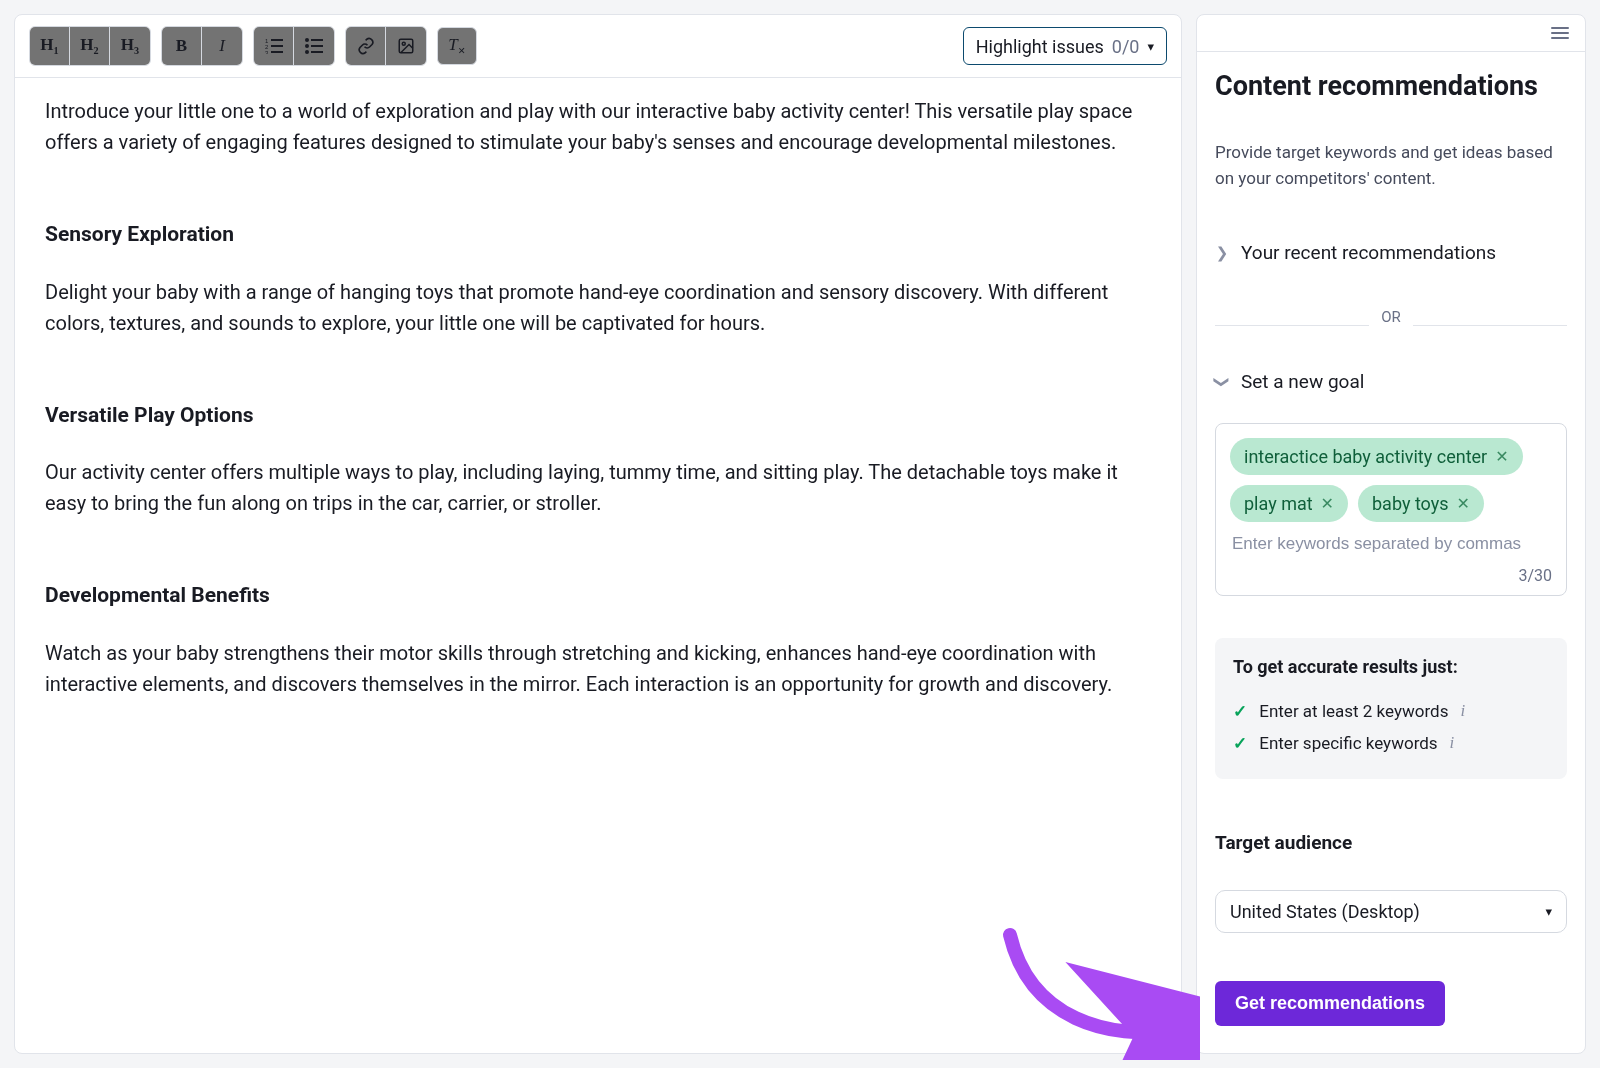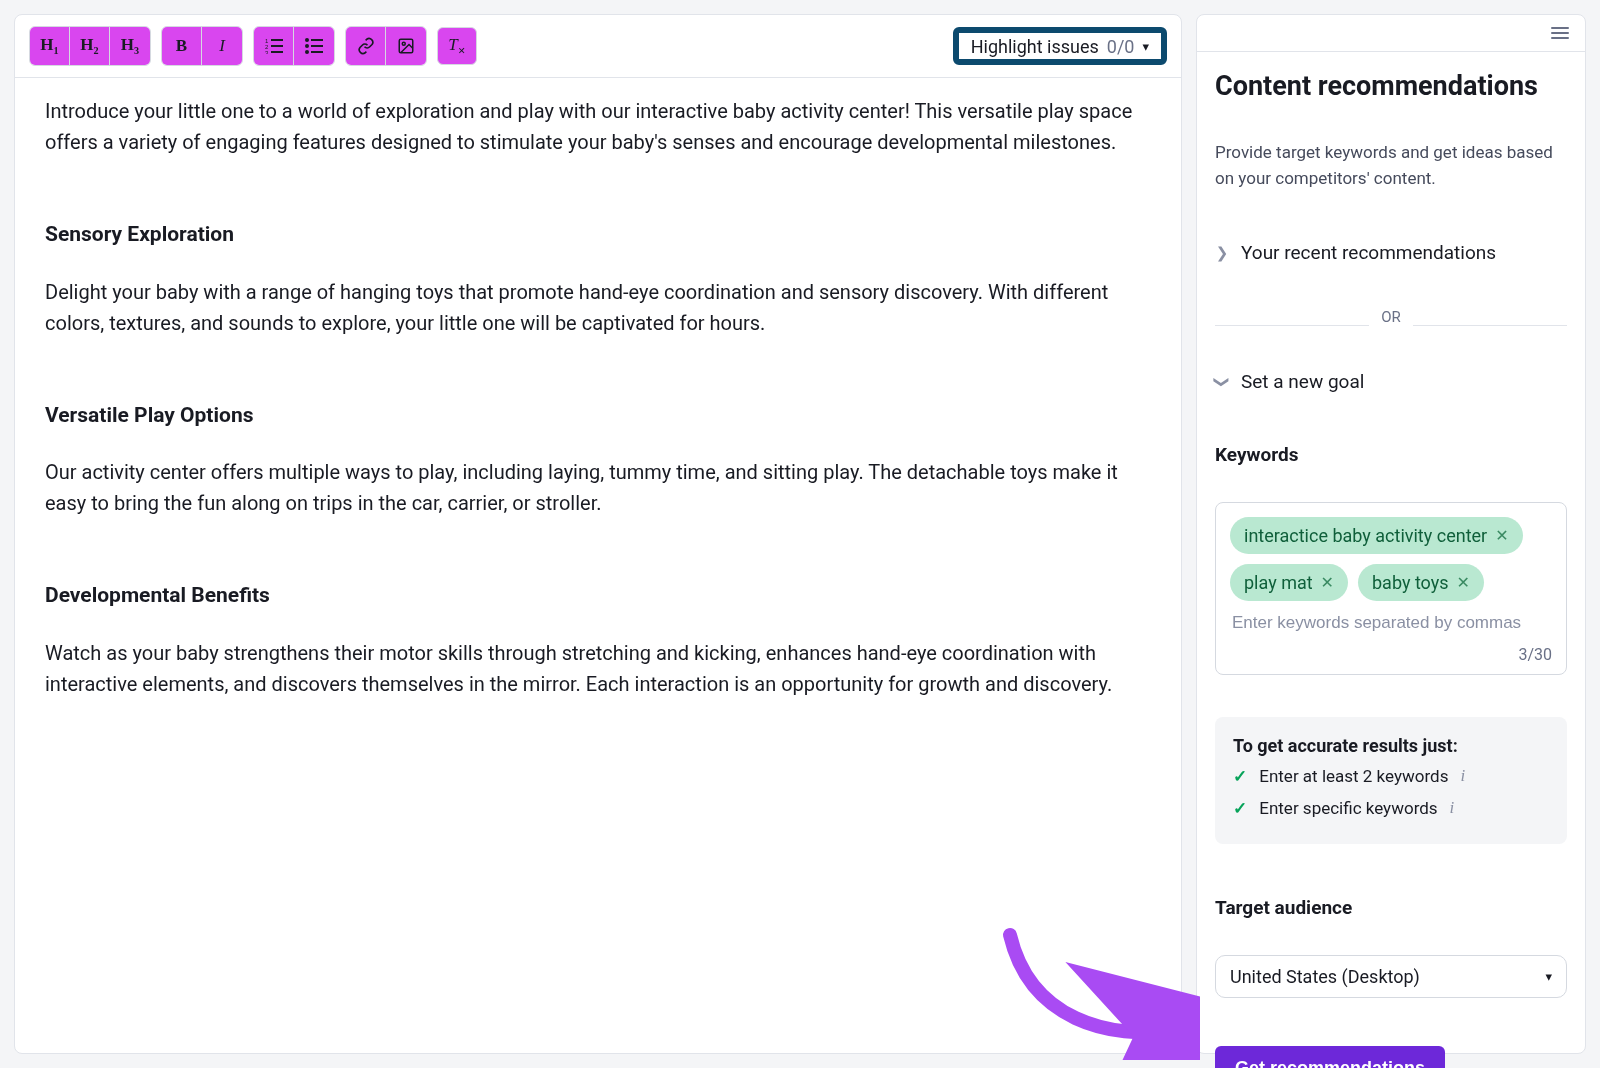--- a/index.html
+++ b/index.html
@@ -34,21 +34,21 @@
     border-bottom: 1px solid #e1e4ea;
   }
   .tool-group {
     display: flex;
     gap: 0;
     border: 1px solid #d5d9e0;
     border-radius: 6px;
     overflow: hidden;
   }
   .tool-btn {
-    background: #d946ef;
+    background: #737373;
     border: none;
     border-right: 1px solid #d5d9e0;
     padding: 7px 10px;
     cursor: pointer;
     font-size: 17px;
     color: #191b23;
     display: flex;
     align-items: center;
     justify-content: center;
     min-width: 40px;
@@ -59,21 +59,21 @@
     border: 1px solid #d5d9e0;
     border-radius: 6px;
   }
   .h-icon { font-family: Georgia, serif; font-weight: 700; }
   .h-icon sub { font-size: 0.6em; vertical-align: sub; }
   .spacer { flex: 1; }
   .hl-issues {
     display: flex;
     align-items: center;
     gap: 8px;
-    border: 6px solid #0c4a6e;
+    border: 1px solid #0c4a6e;
     border-radius: 6px;
     padding: 7px 12px;
     font-size: 18px;
     cursor: pointer;
     height: 38px;
   }
   .hl-count { color: #697086; }
   .chev { font-size: 13px; color: #191b23; }
   .editor-body {
     padding: 18px 30px 30px 30px;
@@ -142,21 +142,21 @@
     border:none; outline:none; font-size:17px;
     padding: 12px 2px 6px; width:100%;
     color:#191b23;
   }
   .kw-input::placeholder { color:#8a90a3; }
   .kw-count { align-self:flex-end; color:#697086; font-size:16px; margin-top:6px; }
   .tips {
     background:#f4f5f7; border-radius:8px;
     padding: 18px 18px 14px; margin-top: 18px;
   }
-  .tips-h { font-weight:700; font-size:18px; margin-bottom: 10px; }
+  .tips-h { font-weight:700; font-size:18px; margin-bottom: 24px; }
   .tip-row { display:flex; align-items:center; gap:12px; font-size:17px; color:#191b23; margin-bottom:12px; }
   .tip-chk { color:#07a35a; font-weight:700; font-size:17px; }
   .tip-info { color:#8a90a3; font-style:italic; font-family:Georgia,serif; cursor:help; }
   .aud-label { font-size:19px; font-weight:700; margin: 28px 0 12px; }
   .aud-select {
     border:1px solid #d5d9e0; border-radius:10px;
     padding: 10px 14px; font-size:18px;
     display:flex; justify-content:space-between; align-items:center;
     cursor:pointer;
   }
@@ -288,21 +288,20 @@
         <div class="or-line"></div>
         <div class="or-text">OR</div>
         <div class="or-line"></div>
       </div>
 
       <div class="accordion">
         <span class="acc-ic" style="display:inline-block;transform:rotate(90deg);">❯</span>
         <span>Set a new goal</span>
       </div>
 
-      <div class="kw-label">Keywords</div>
       <div class="kw-box">
         <div class="kw-tags">
           <div class="kw-tag">
             <span>interactice baby activity center</span>
             <span class="kw-x">✕</span>
           </div>
           <div class="kw-tag">
             <span>play mat</span>
             <span class="kw-x">✕</span>
           </div>

